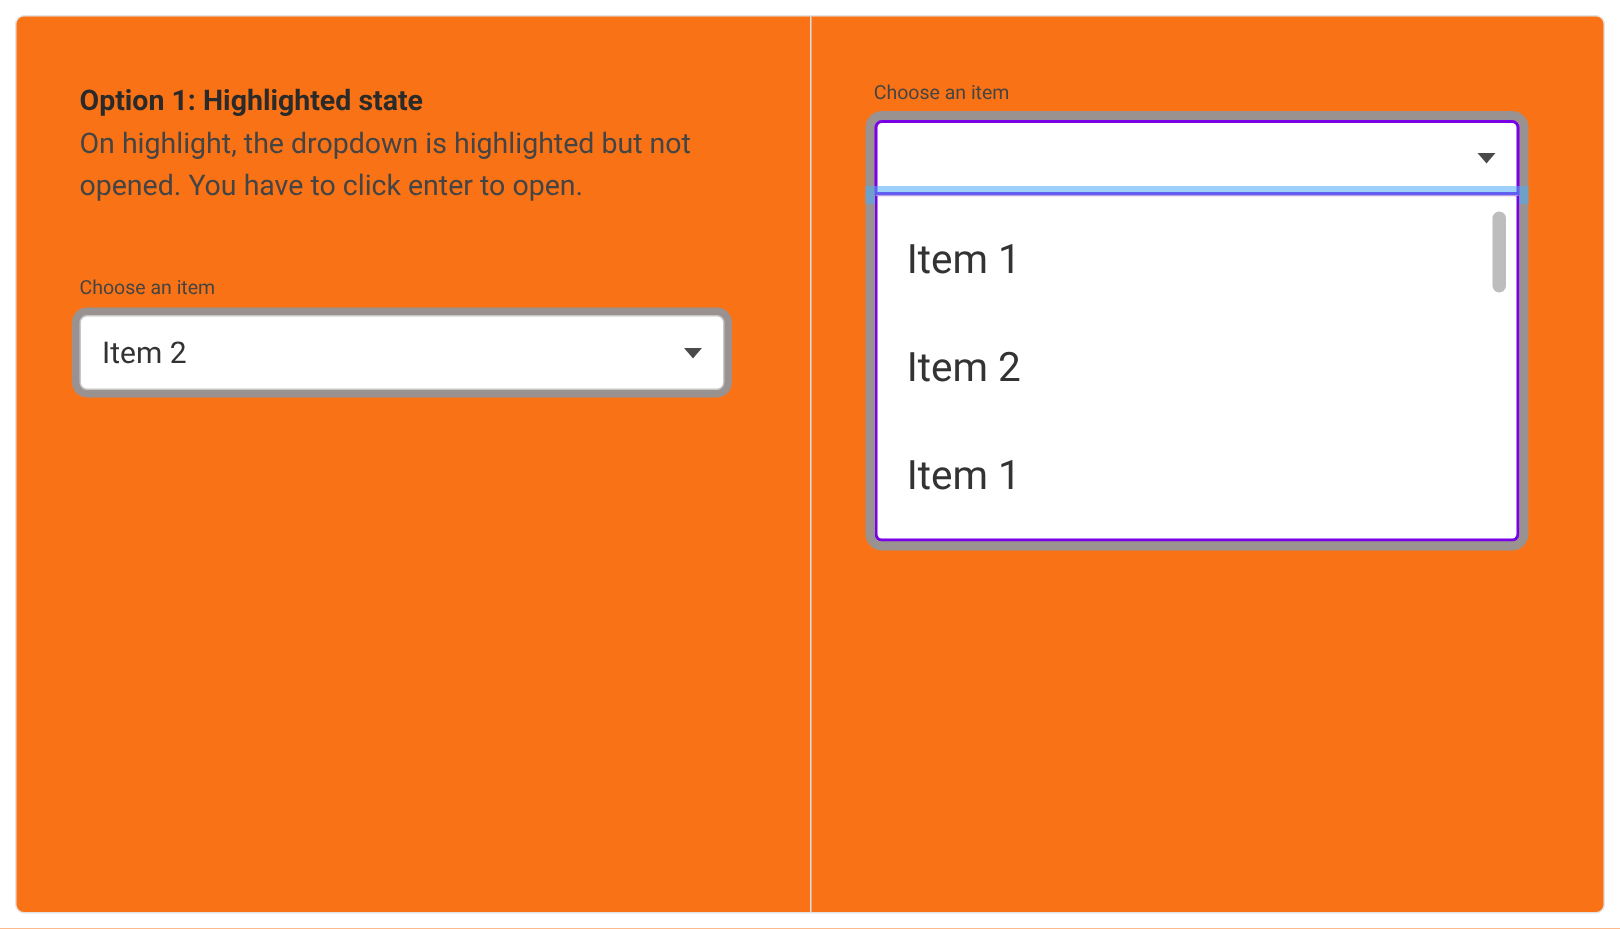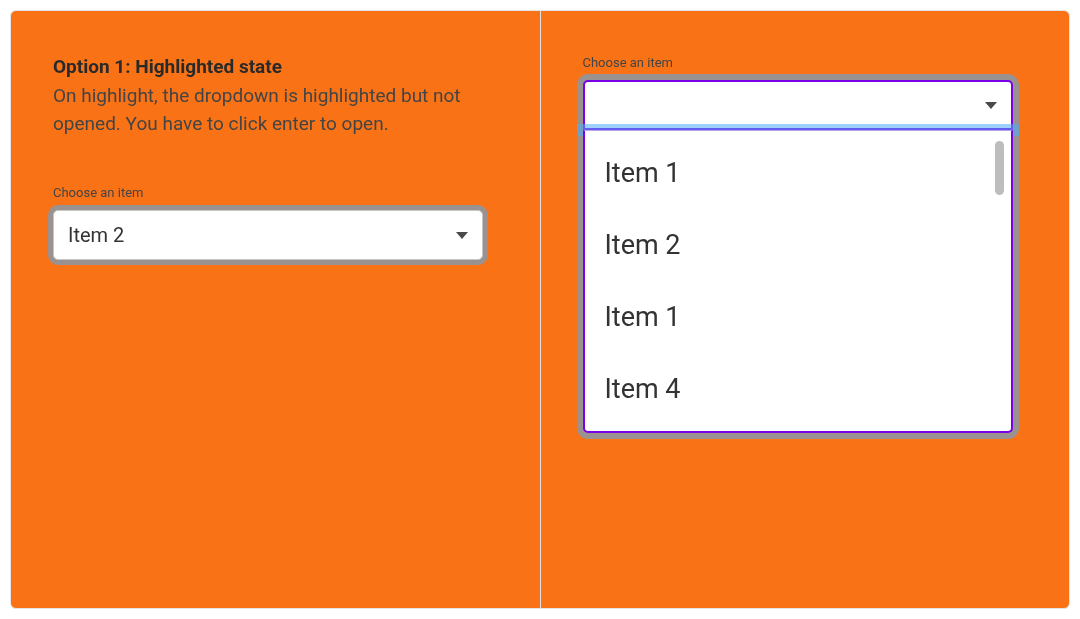--- a/index.html
+++ b/index.html
@@ -142,20 +142,19 @@
     <div class="select-wrap">
       <div class="select-box focused">
         <span class="select-value"></span>
         <span class="caret"></span>
       </div>
       <div class="dropdown-panel">
         <div class="dropdown-inner">
           <div class="dropdown-item">Item 1</div>
           <div class="dropdown-item">Item 2</div>
           <div class="dropdown-item">Item 1</div>
-          <div class="dropdown-item">Item 4</div>
           <div class="scrollbar-thumb"></div>
         </div>
       </div>
     </div>
   </div>
 
 </div>
 
 </body></html>

